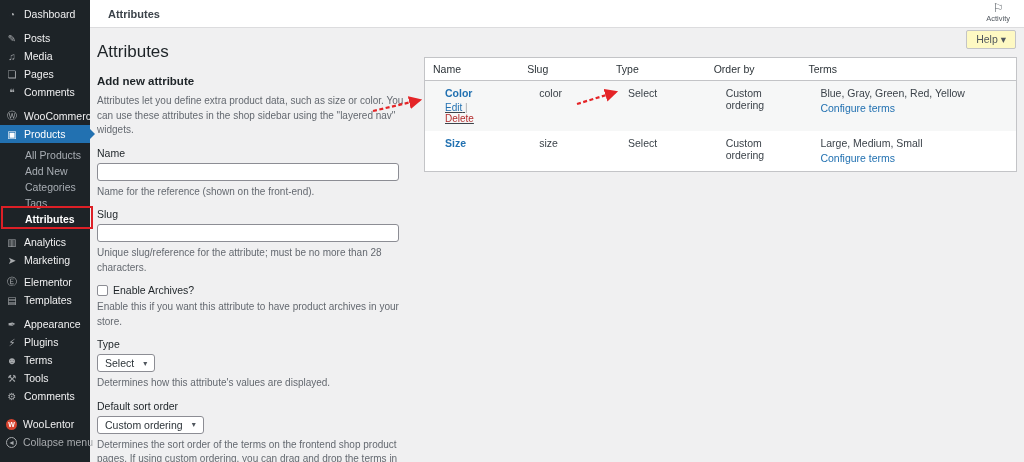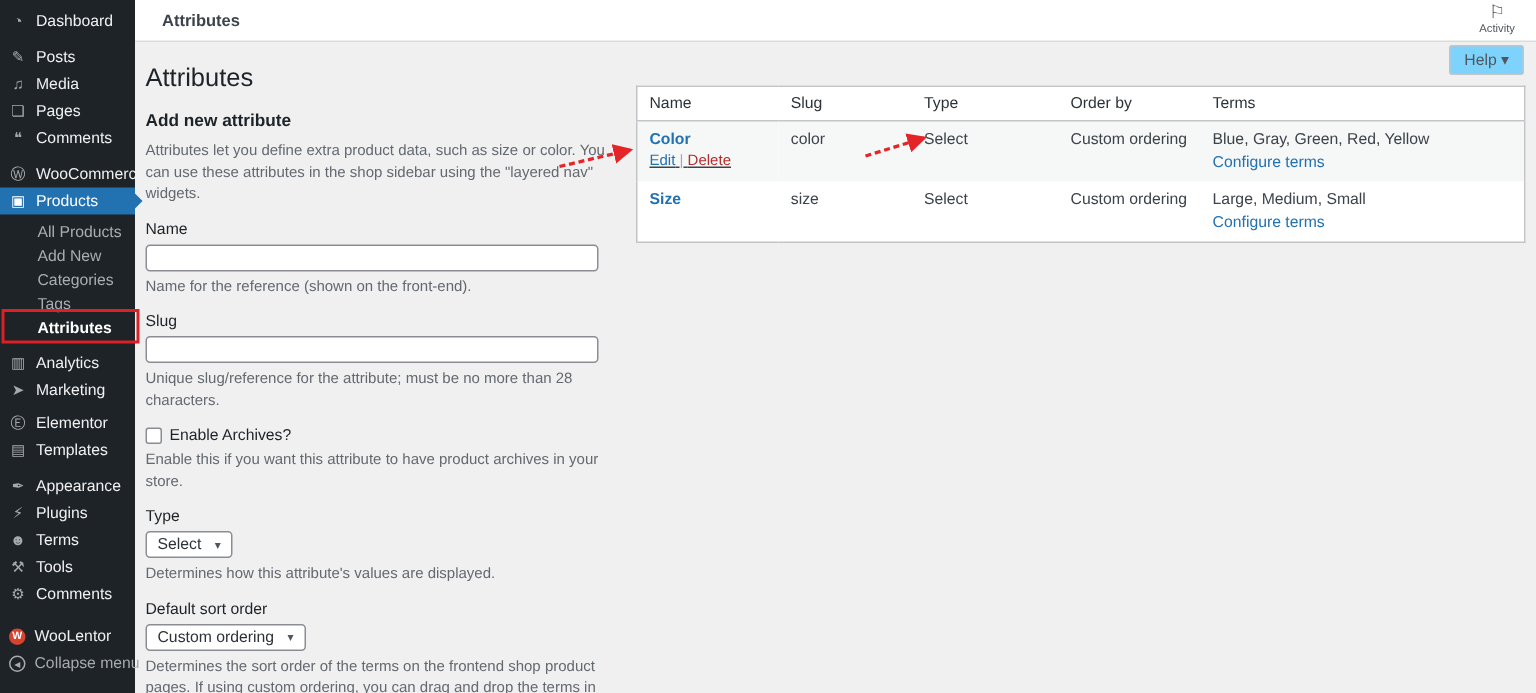--- a/index.html
+++ b/index.html
@@ -23,21 +23,21 @@
 
   
   .anno-box { position:absolute; left:1px; top:206px; width:92px; height:23px; border:2px solid #dd1f26; z-index:6; pointer-events:none; }
 
   
   .topbar { position:absolute; left:90px; right:0; top:0; height:28px; background:#fff; border-bottom:1px solid #dcdcde; z-index:1; }
   .crumb { position:absolute; left:18px; top:8px; font-size:11px; font-weight:bold; color:#3c434a; }
   .activity { position:absolute; right:14px; top:2px; text-align:center; color:#50575e; cursor:pointer; }
   .activity .flag { font-size:12px; line-height:12px; }
   .activity .alabel { font-size:7.5px; margin-top:0;text-align:right; }
-  .help-btn { position:absolute; right:8px; top:30px; background:#7dd3fc; border:1px solid #c3c4c7; border-radius:2px; padding:2px 9px 3px; font-size:10.5px; color:#50575e; cursor:pointer; z-index:3; }
+  .help-btn { position:absolute; right:8px; top:30px; background:#fef9c3; border:1px solid #c3c4c7; border-radius:2px; padding:2px 9px 3px; font-size:10.5px; color:#50575e; cursor:pointer; z-index:3; }
 
   
   .content { position:absolute; left:90px; top:29px; right:0; bottom:0; padding:7px; }
   h1.page-title { font-size:17px; font-weight:normal; color:#1d2327; margin:6px 0 13px; }
   .form-col { width:308px; }
   .section-title { font-size:11.5px; font-weight:bold; color:#1d2327; margin-bottom:7px; }
   .desc { font-size:10px; color:#646970; line-height:1.45; }
   .intro { margin-bottom:9px; }
   .field { margin-bottom:9px; }
   .field label.flabel { display:block; font-size:10.5px; color:#1d2327; margin-bottom:3px; }
@@ -45,21 +45,21 @@
   .fdesc { margin-top:4px; }
   .chkrow { display:flex; align-items:center; gap:5px; font-size:10.5px; color:#1d2327; margin-bottom:4px; }
   .chk { width:11px; height:11px; border:1px solid #8c8d94; border-radius:2px; background:#fff; appearance:none; -webkit-appearance:none; cursor:pointer; }
   .select { display:inline-flex; align-items:center; gap:9px; border:1px solid #8c8d94; border-radius:3px; background:#fff; padding:2px 7px; font-size:10.5px; color:#2c3338; cursor:pointer; }
   .select .caret { font-size:8px; color:#50575e; }
 
   
   .table-wrap { position:absolute; left:334px; top:28px; width:593px; }
   table.attrs { width:100%; border-collapse:collapse; background:#fff; border:1px solid #c3c4c7; font-size:10.5px; }
   table.attrs th { text-align:left; font-weight:normal; color:#2c3338; padding:5px 8px; border-bottom:1px solid #c3c4c7; }
-  table.attrs td { padding:6px 8px 7px; vertical-align:top; color:#3c434a; }
+  table.attrs td { padding:6px 20px 7px; vertical-align:top; color:#3c434a; }
   tr.alt { background:#f6f7f7; }
   .c-name{width:16%;} .c-slug{width:15%;} .c-type{width:16.5%;} .c-order{width:16%;} .c-terms{width:36.5%;}
   a.rowlink { color:#2271b1; font-weight:bold; text-decoration:none; cursor:pointer; }
   .row-actions { margin-top:3px; font-size:10px;text-decoration:underline; }
   .row-actions .edit { color:#2271b1; cursor:pointer; }
   .row-actions .sepc { color:#a7aaad; }
   .row-actions .del { color:#b32d2e; cursor:pointer; }
   .cfg { display:block; margin-top:3px; color:#2271b1; text-decoration:none; cursor:pointer; }
 
   

